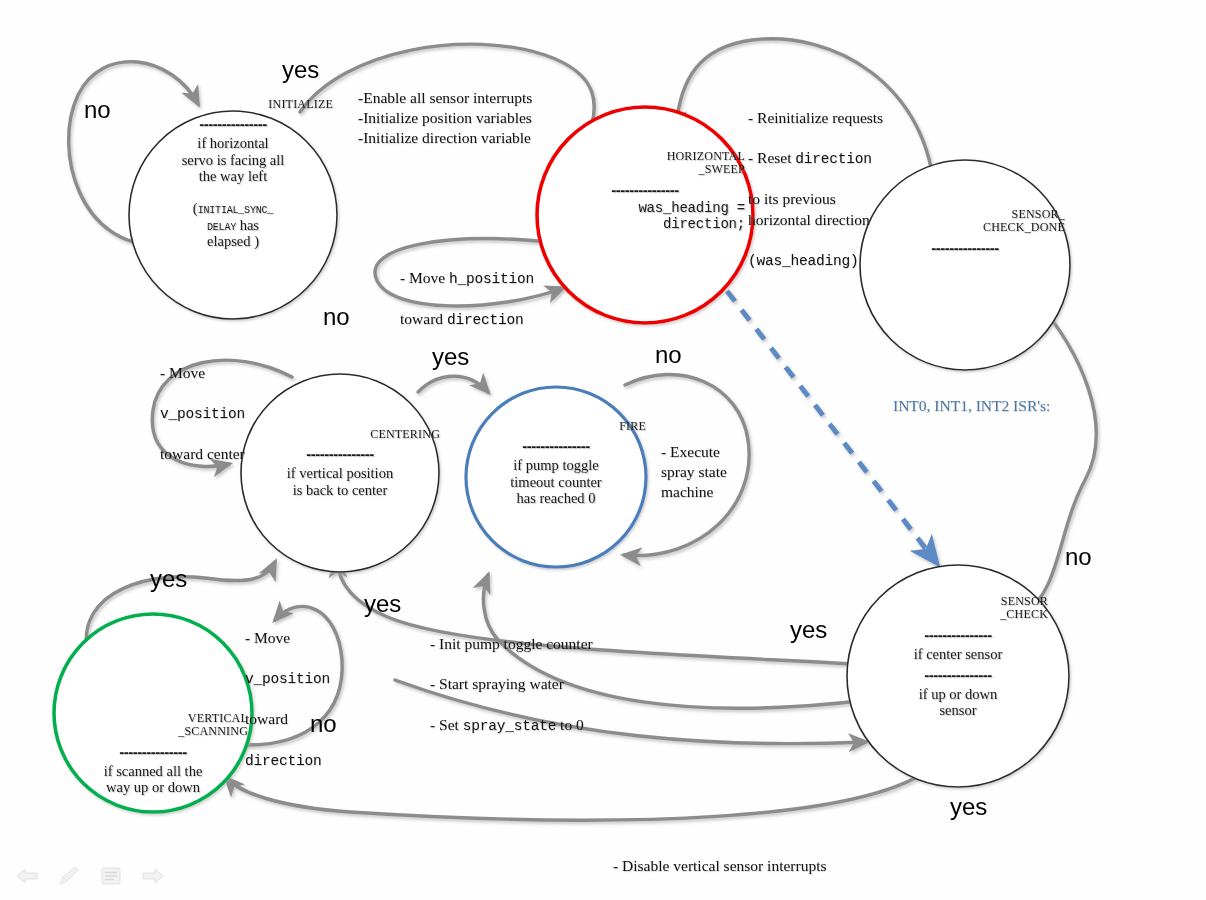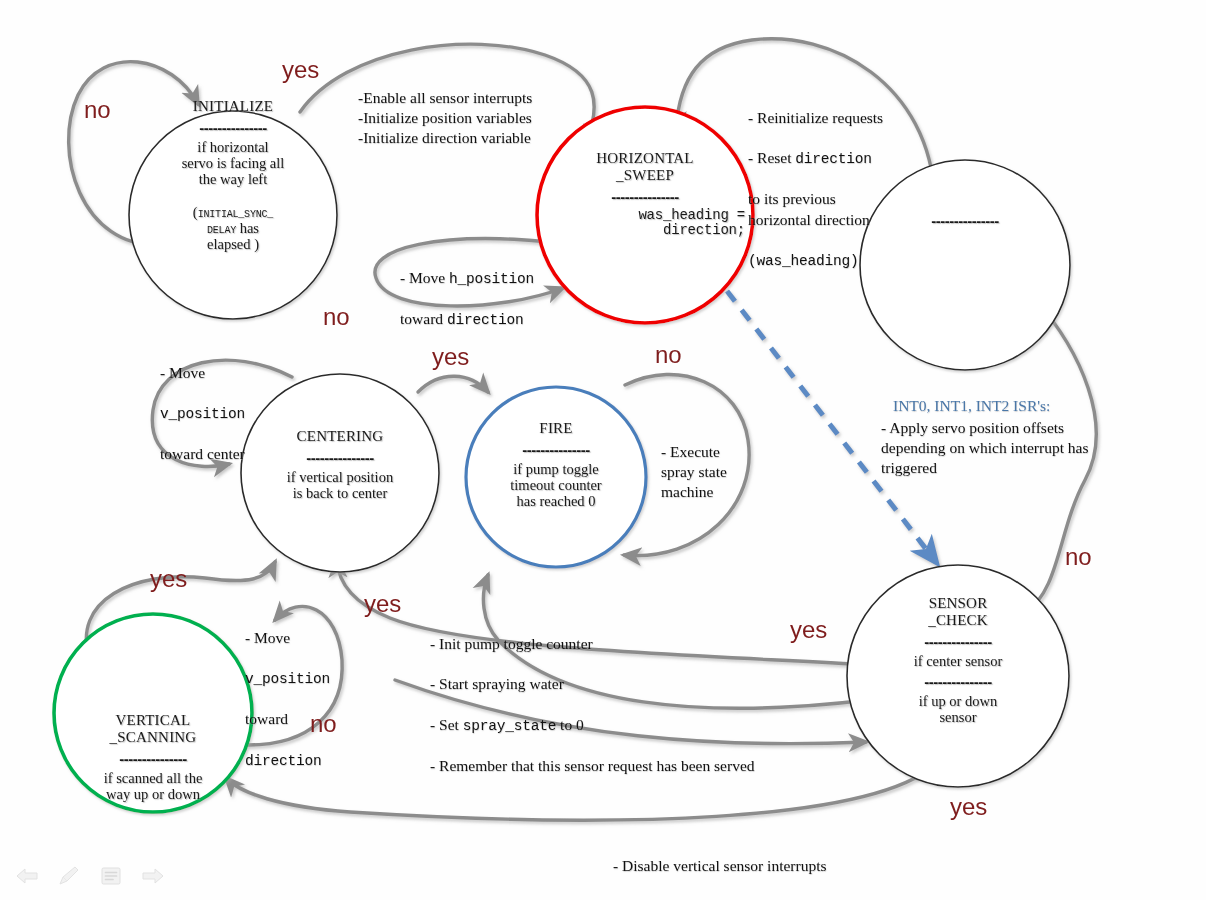--- a/index.html
+++ b/index.html
@@ -25,23 +25,24 @@
   .node-label {
     position: absolute;
     text-align: center;
     font-family: "Liberation Serif", serif;
     color: #1a1a1a;
     text-shadow: 1px 1px 1px rgba(150,150,150,0.55);
     line-height: 1.12;
     pointer-events: none;
   }
   .node-title {
-    font-size: 15px;
+    font-size: 12px;
     letter-spacing: 0.2px;
     white-space: pre-line;
+    text-align: right;
   }
   .divider {
     font-family: "Liberation Sans", sans-serif;
     font-size: 15px;
     font-weight: bold;
     letter-spacing: -0.5px;
     line-height: 1;
     margin: 5px 0 4px 0;
     color: #1a1a1a;
   }
@@ -63,21 +64,21 @@
     white-space: pre-line;
     text-shadow: 0.5px 0.5px 0.8px rgba(170,170,170,0.5);
     pointer-events: none;
   }
   .annot .mono { font-size: 14.5px; }
   .annot.blue-head { color: #4a77a8; margin-left: 12px; }
   .edge-label {
     position: absolute;
     font-family: "Liberation Sans", sans-serif;
     font-size: 24px;
-    color: #7f1d1d;
+    color: #000000;
     pointer-events: none;
     line-height: 1;
   }
   #toolbar {
     position: absolute;
     left: 14px; bottom: 12px;
     display: flex;
     align-items: center;
     gap: 16px;
     opacity: 1;
@@ -170,20 +171,22 @@
 
   <div class="node-label" style="left:545px; top:150px; width:200px;">
     <div class="node-title">HORIZONTAL
 _SWEEP</div>
     <div class="divider">---------------</div>
     <div class="node-cond mono" style="font-size:14px; text-align:right;">was_heading =
 direction;</div>
   </div>
 
   <div class="node-label" style="left:865px; top:208px; width:200px;">
+    <div class="node-title">SENSOR_
+CHECK_DONE</div>
     <div class="divider">---------------</div>
   </div>
 
   <div class="node-label" style="left:240px; top:428px; width:200px;">
     <div class="node-title">CENTERING</div>
     <div class="divider">---------------</div>
     <div class="node-cond">if vertical position
 is back to center</div>
   </div>
 
@@ -241,29 +244,25 @@
 machine</div>
 
   <div class="annot" style="left:245px; top:608px; width:120px;">
     <span>- Move</span><br>
     <span class="mono">v_position</span><br>
     <span>toward</span><br>
     <span class="mono">direction</span>
   </div>
 
   <div class="annot blue-head" style="left:881px; top:396px; width:290px;">INT0, INT1, INT2 ISR's:</div>
-  <div class="annot" style="left:881px; top:418px; width:300px;">- Apply servo position offsets
-depending on which interrupt has
-triggered</div>
 
   <div class="annot" style="left:430px; top:614px; width:480px;">
     <span>- Init pump toggle counter</span><br>
     <span>- Start spraying water</span><br>
     <span>- Set </span><span class="mono">spray_state</span><span> to 0</span><br>
-    <span>- Remember that this sensor request has been served</span>
   </div>
 
   <div class="annot" style="left:613px; top:836px; width:470px;">
     <span>- Disable vertical sensor interrupts</span><br>
     <span>- Set direction based on which sensor is high</span><br>
     
   </div>
 
   <div class="edge-label" style="left:84px; top:98px;">no</div>
   <div class="edge-label" style="left:282px; top:58px;">yes</div>

